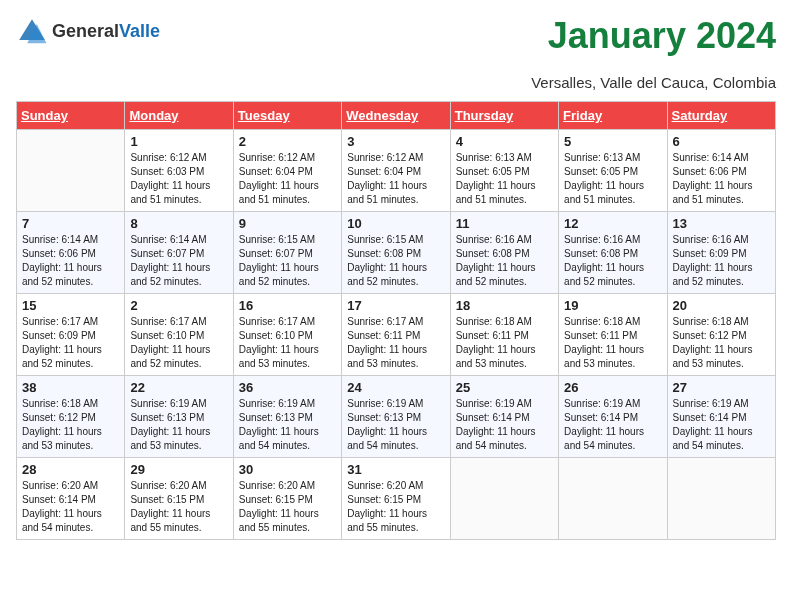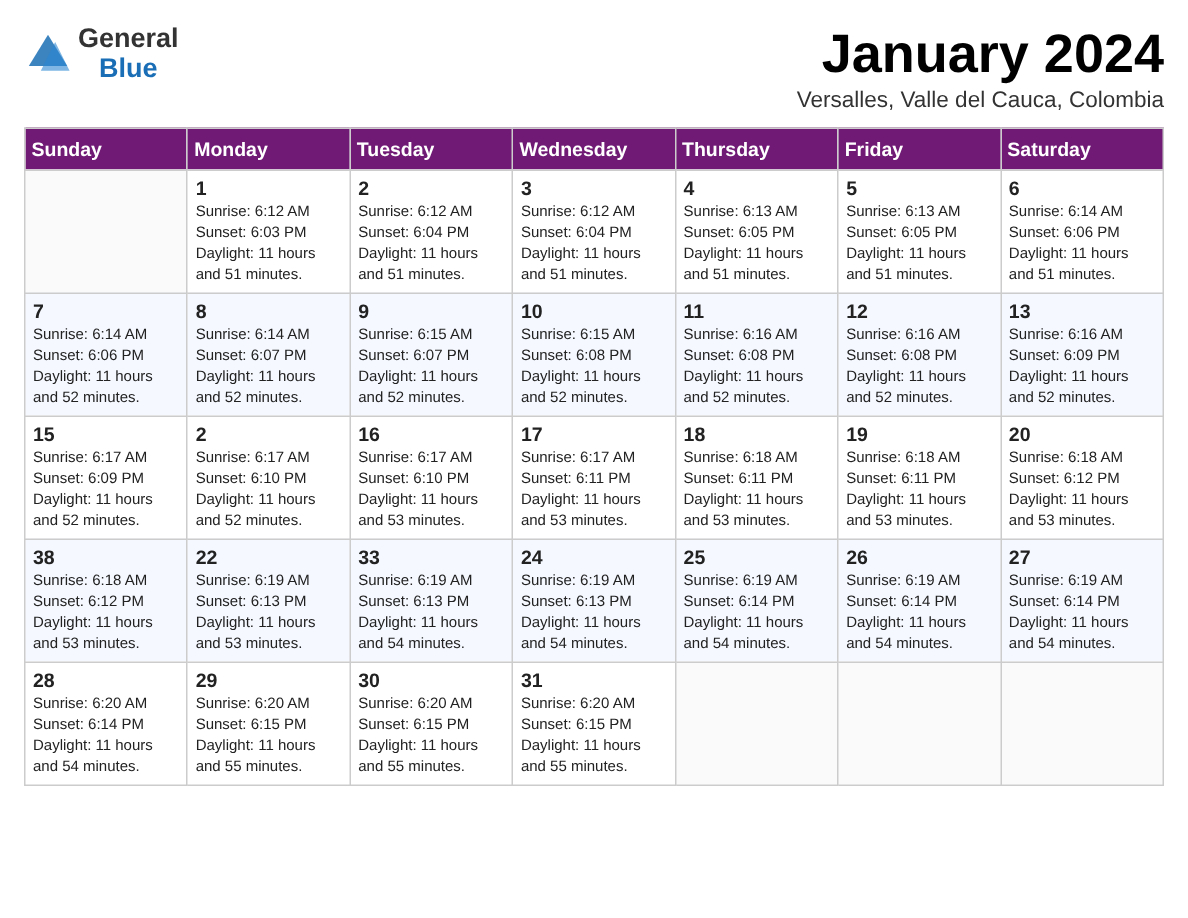--- a/index.html
+++ b/index.html
@@ -16,23 +16,22 @@
       align-items: flex-start;
       margin-bottom: 10px;
     }
     .logo {
       display: flex;
       align-items: center;
       gap: 4px;
     }
     .logo-text {
       display: flex;
-      flex-direction: column;
+      flex-direction: row;
       line-height: 1.1;
-      text-align: center;
     }
     .logo-general {
       font-size: 18px;
       font-weight: bold;
       color: #333;
     }
     .logo-blue {
       font-size: 18px;
       font-weight: bold;
       color: #1a6eb5;
@@ -40,41 +39,42 @@
     .logo-icon {
       width: 32px;
       height: 32px;
     }
     .title-block {
       text-align: right;
     }
     .calendar-title {
       font-size: 36px;
       font-weight: bold;
-      color: #000000;
+      color: #15803d;
       line-height: 1.1;
     }
     .calendar-subtitle {
       font-size: 15px;
       color: #333;
-      margin-top: 2px;
+      margin-top: 18px;
     }
     table {
       width: 100%;
       border-collapse: collapse;
       font-size: 11px;
     }
     thead tr th {
-      background: #701a75;
+      background: #ef4444;
       color: #fff;
       padding: 6px 4px;
       text-align: left;
       font-size: 13px;
       font-weight: bold;
       border: 1px solid #ccc;
+      text-decoration: underline;
     }
     tbody tr td {
       border: 1px solid #ccc;
       vertical-align: top;
       padding: 4px 5px;
       height: 80px;
       width: 108px;
     }
     .day-num {
       font-weight: bold;
@@ -105,21 +105,21 @@
 <body>
 
 <div class="header">
   <div class="logo">
     <svg class="logo-icon" viewBox="0 0 40 40">
       <polygon points="20,4 36,30 4,30" fill="#1a6eb5" opacity="0.85"></polygon>
       <polygon points="26,10 38,34 14,34" fill="#2a85d0" opacity="0.6"></polygon>
     </svg>
     <div class="logo-text">
       <span class="logo-general">General</span>
-      <span class="logo-blue">Blue</span>
+      <span class="logo-blue">Valle</span>
     </div>
   </div>
   <div class="title-block">
     <div class="calendar-title">January 2024</div>
     <div class="calendar-subtitle">Versalles, Valle del Cauca, Colombia</div>
   </div>
 </div>
 
 <table>
   <thead>
@@ -224,21 +224,21 @@
       <tr>
         <td>
           <span class="day-num">38</span>
           <div class="day-info">Sunrise: 6:18 AM<br>Sunset: 6:12 PM<br>Daylight: 11 hours<br>and 53 minutes.</div>
         </td>
         <td>
           <span class="day-num">22</span>
           <div class="day-info">Sunrise: 6:19 AM<br>Sunset: 6:13 PM<br>Daylight: 11 hours<br>and 53 minutes.</div>
         </td>
         <td>
-          <span class="day-num">33</span>
+          <span class="day-num">36</span>
           <div class="day-info">Sunrise: 6:19 AM<br>Sunset: 6:13 PM<br>Daylight: 11 hours<br>and 54 minutes.</div>
         </td>
         <td>
           <span class="day-num">24</span>
           <div class="day-info">Sunrise: 6:19 AM<br>Sunset: 6:13 PM<br>Daylight: 11 hours<br>and 54 minutes.</div>
         </td>
         <td>
           <span class="day-num">25</span>
           <div class="day-info">Sunrise: 6:19 AM<br>Sunset: 6:14 PM<br>Daylight: 11 hours<br>and 54 minutes.</div>
         </td>

